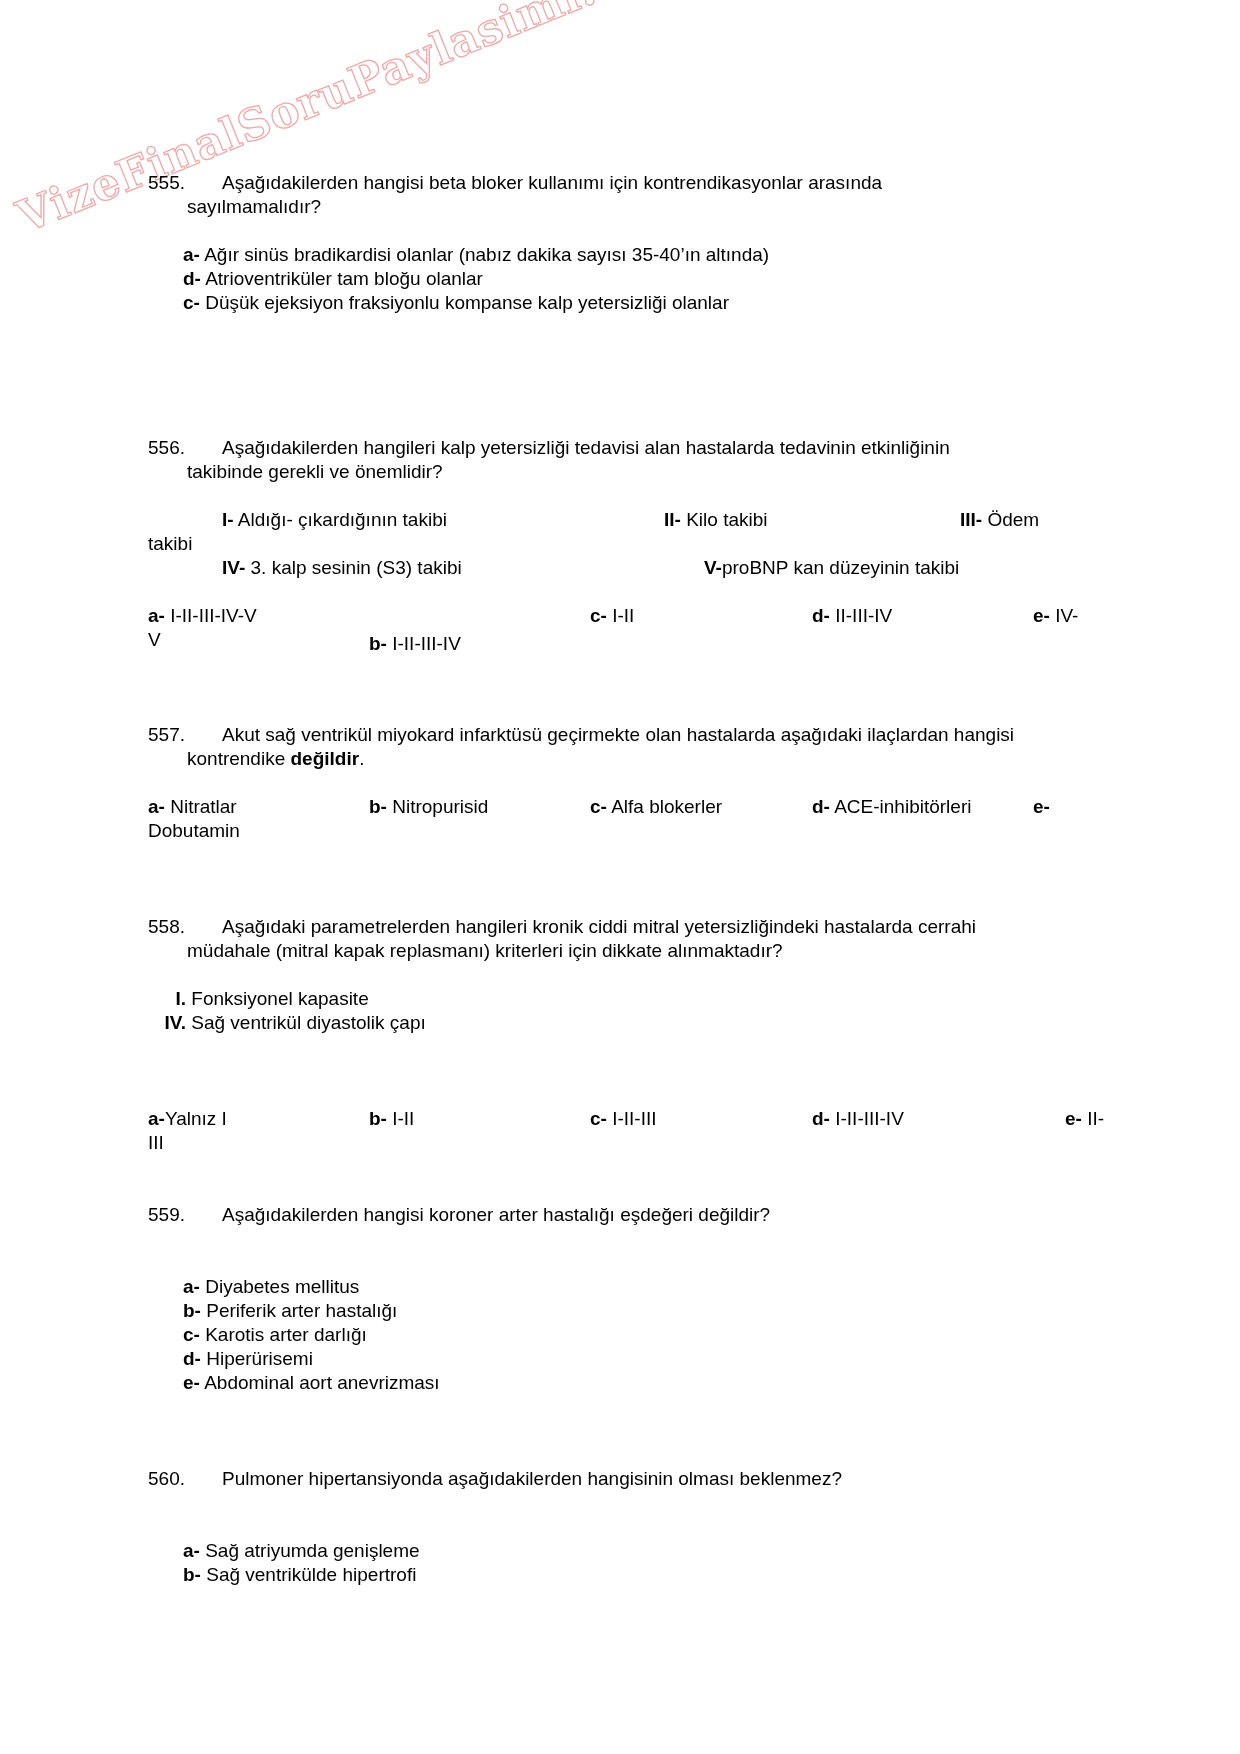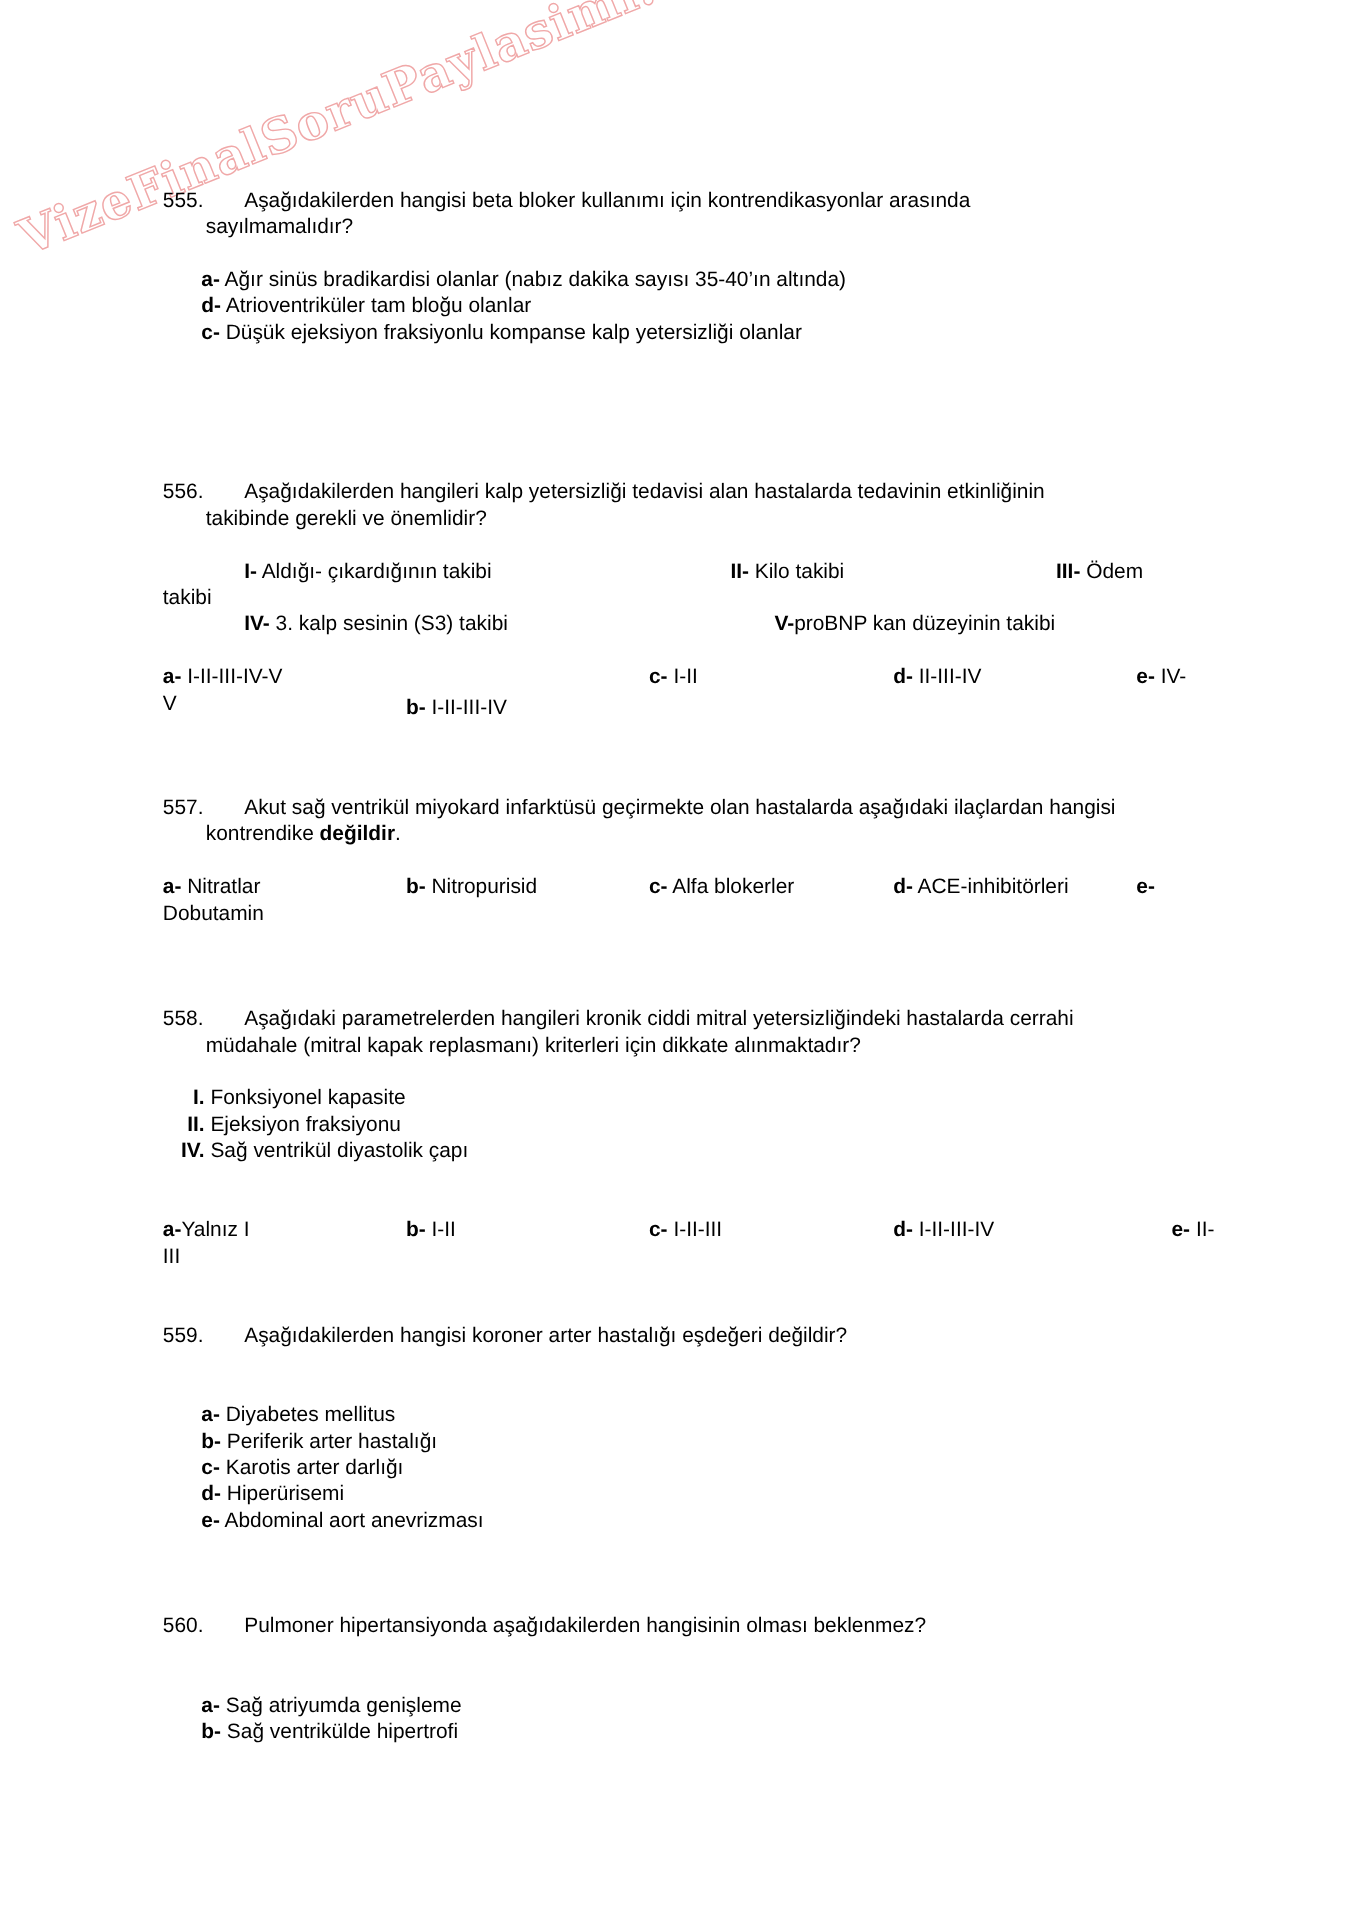--- a/index.html
+++ b/index.html
@@ -79,21 +79,20 @@
 <div class="abs" style="left:148px; top:819px;"><span>Dobutamin</span></div>
 
 <div class="q" style="top:915px;">
   <div class="stem">
     <span class="num">558.</span><span>Aşağıdaki parametrelerden hangileri kronik ciddi mitral yetersizliğindeki hastalarda cerrahi</span>
   </div>
   <div class="cont">müdahale (mitral kapak replasmanı) kriterleri için dikkate alınmaktadır?</div>
 </div>
 <div class="roman" style="left:146px; top:987px;">
   <div class="row"><span class="rl">I.</span> <span>Fonksiyonel kapasite</span></div>
-  <div class="row"><span class="rl">II.</span> <span>Ejeksiyon fraksiyonu</span></div>
   <div class="row"><span class="rl">IV.</span> <span>Sağ ventrikül diyastolik çapı</span></div>
 </div>
 <div class="abs" style="left:148px; top:1107px;"><span class="b">a-</span><span>Yalnız I</span></div>
 <div class="abs" style="left:369px; top:1107px;"><span class="b">b-</span> <span>I-II</span></div>
 <div class="abs" style="left:590px; top:1107px;"><span class="b">c-</span> <span>I-II-III</span></div>
 <div class="abs" style="left:812px; top:1107px;"><span class="b">d-</span> <span>I-II-III-IV</span></div>
 <div class="abs" style="left:1033px; top:1107px;margin-left:32px;"><span class="b">e-</span> <span>II-</span></div>
 <div class="abs" style="left:148px; top:1131px;"><span>III</span></div>
 
 <div class="q" style="top:1203px;">

